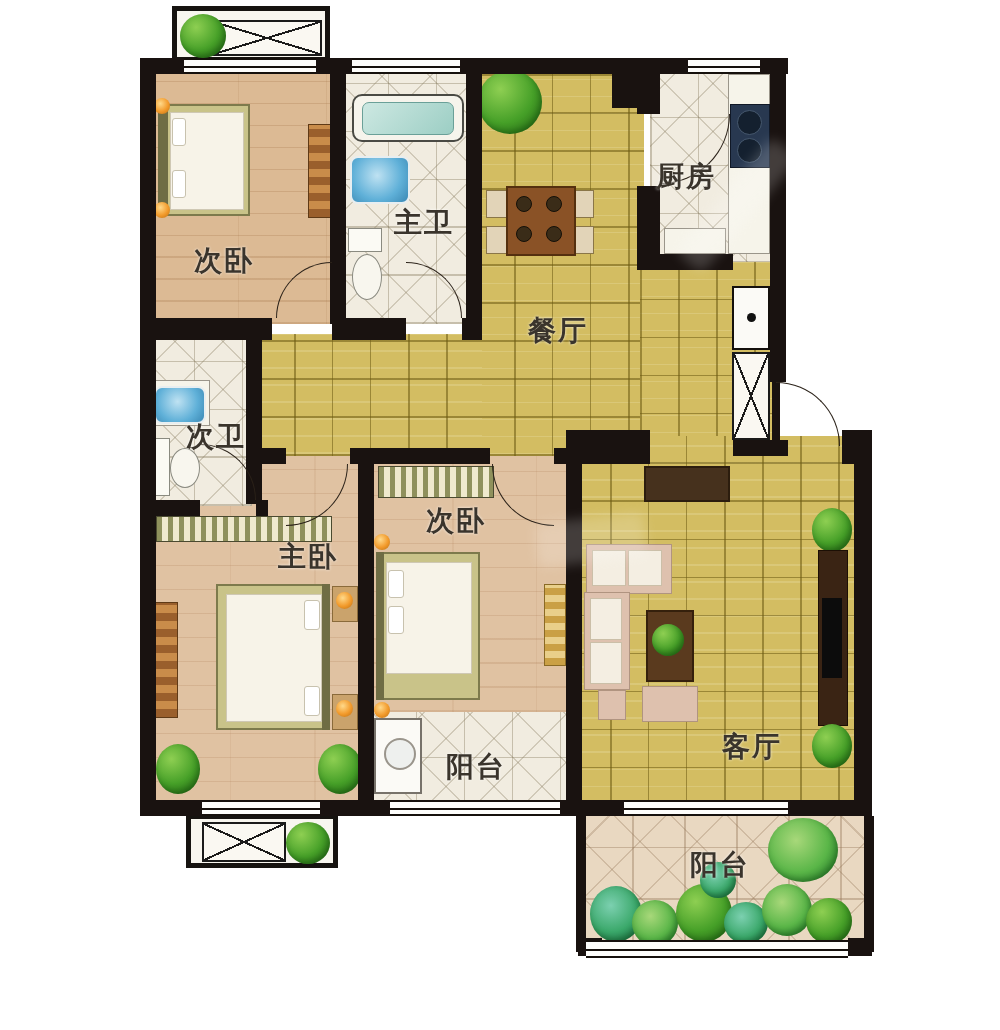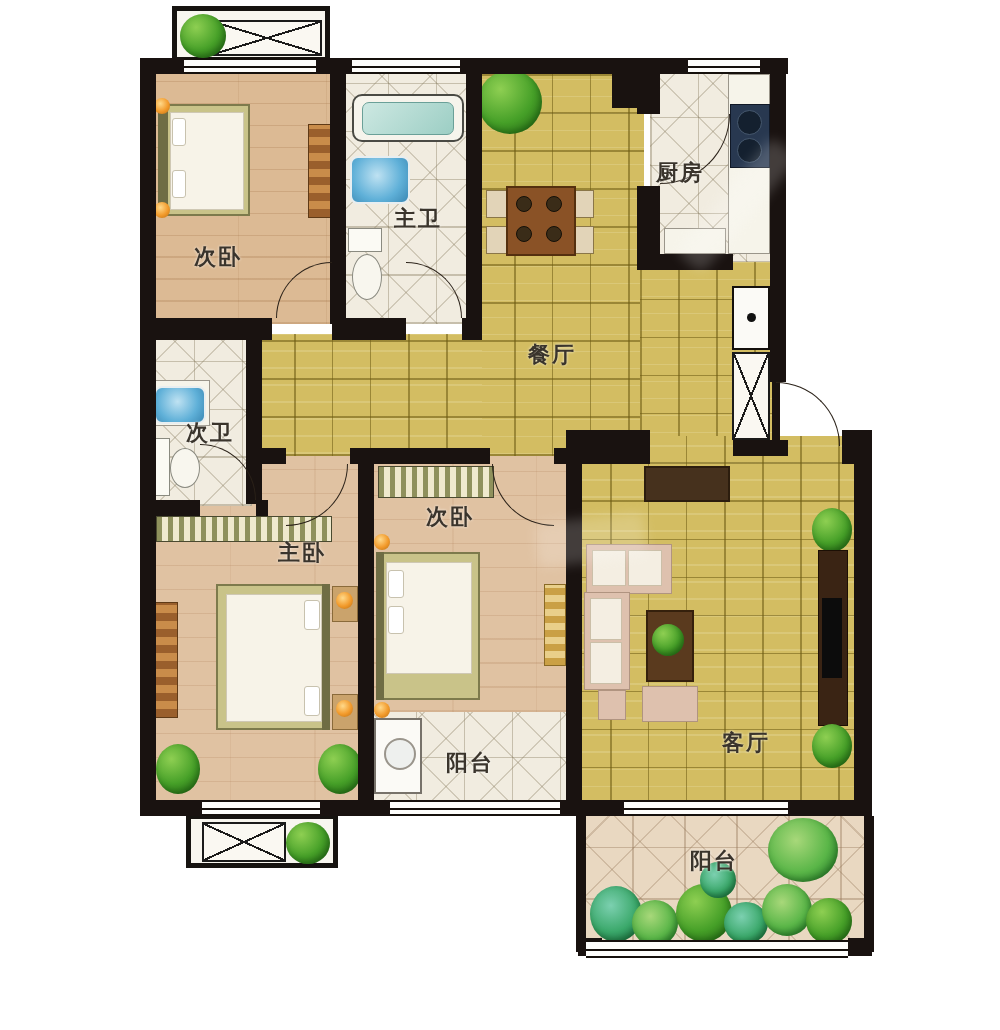--- a/index.html
+++ b/index.html
@@ -67,21 +67,21 @@
   .chair { position:absolute; background:#e2d4b8; border:1.5px solid #8a7648; }
   .bowlset { position:absolute; background:#3a2c18; border:1px solid #141008; border-radius:50%; }
   .mat { position:absolute; background:#46311d; border:2px solid #2c1d0e; }
   .sofa { position:absolute; background:#dec1ae; border:1.5px solid #b09480; }
   .cushion { position:absolute; background:#f4eee2; border:1px solid #cbbfa8; }
   .table-dark { position:absolute; background:#5a3a1e; border:2px solid #35200c; }
   .tvcab { position:absolute; background:#3a2414; border:1px solid #1c0f05; }
   .tv { position:absolute; background:#0c0c0c; }
   .washer { position:absolute; background:#fbfaf6; border:2px solid #77726a; box-sizing:border-box; }
   .drum { position:absolute; border:2px solid #9a958c; border-radius:50%; background:#eef0ee; }
-  .rlabel { position:absolute; font-weight:bold; font-size:22px; color:#3a342c; letter-spacing:2px;
+  .rlabel { position:absolute; font-weight:bold; font-size:28px; color:#3a342c; letter-spacing:2px;
     text-shadow:0 0 3px rgba(255,255,255,.8); white-space:nowrap; }
   .smudge { position:absolute; background:rgba(255,255,255,.6); filter:blur(6px); border-radius:8px; opacity:.3; }
 </style>
 </head>
 <body>
 
 <div id="plan">
 
   <div class="wood" style="left:150px;top:66px;width:186px;height:258px;"></div>
   <div class="wtile" style="left:340px;top:66px;width:132px;height:258px;"></div>
@@ -243,21 +243,21 @@
   <div class="arc arc-tl" style="left:276px;top:262px;width:56px;height:56px;"></div>
   <div class="arc arc-tr" style="left:406px;top:262px;width:56px;height:56px;"></div>
   <div class="arc arc-br" style="left:660px;top:114px;width:70px;height:70px;"></div>
   <div class="arc arc-tr" style="left:200px;top:444px;width:56px;height:56px;"></div>
   <div class="arc arc-br" style="left:286px;top:464px;width:62px;height:62px;"></div>
   <div class="arc arc-bl" style="left:492px;top:464px;width:62px;height:62px;"></div>
   <div class="arc arc-tr" style="left:776px;top:382px;width:64px;height:64px;"></div>
 
   <div class="rlabel" style="left:194px;top:242px;">次卧</div>
   <div class="rlabel" style="left:394px;top:204px;">主卫</div>
-  <div class="rlabel" style="left:528px;top:312px;margin-top:28px;">餐厅</div>
+  <div class="rlabel" style="left:528px;top:312px;">餐厅</div>
   <div class="rlabel" style="left:656px;top:158px;">厨房</div>
   <div class="rlabel" style="left:186px;top:418px;">次卫</div>
   <div class="rlabel" style="left:278px;top:538px;">主卧</div>
   <div class="rlabel" style="left:426px;top:502px;">次卧</div>
   <div class="rlabel" style="left:446px;top:748px;">阳台</div>
   <div class="rlabel" style="left:722px;top:728px;">客厅</div>
   <div class="rlabel" style="left:690px;top:846px;">阳台</div>
 
   <div class="smudge" style="left:536px;top:518px;width:110px;height:44px;transform:rotate(-6deg);"></div>
   <div class="smudge" style="left:720px;top:130px;width:34px;height:150px;transform:rotate(40deg);"></div>

